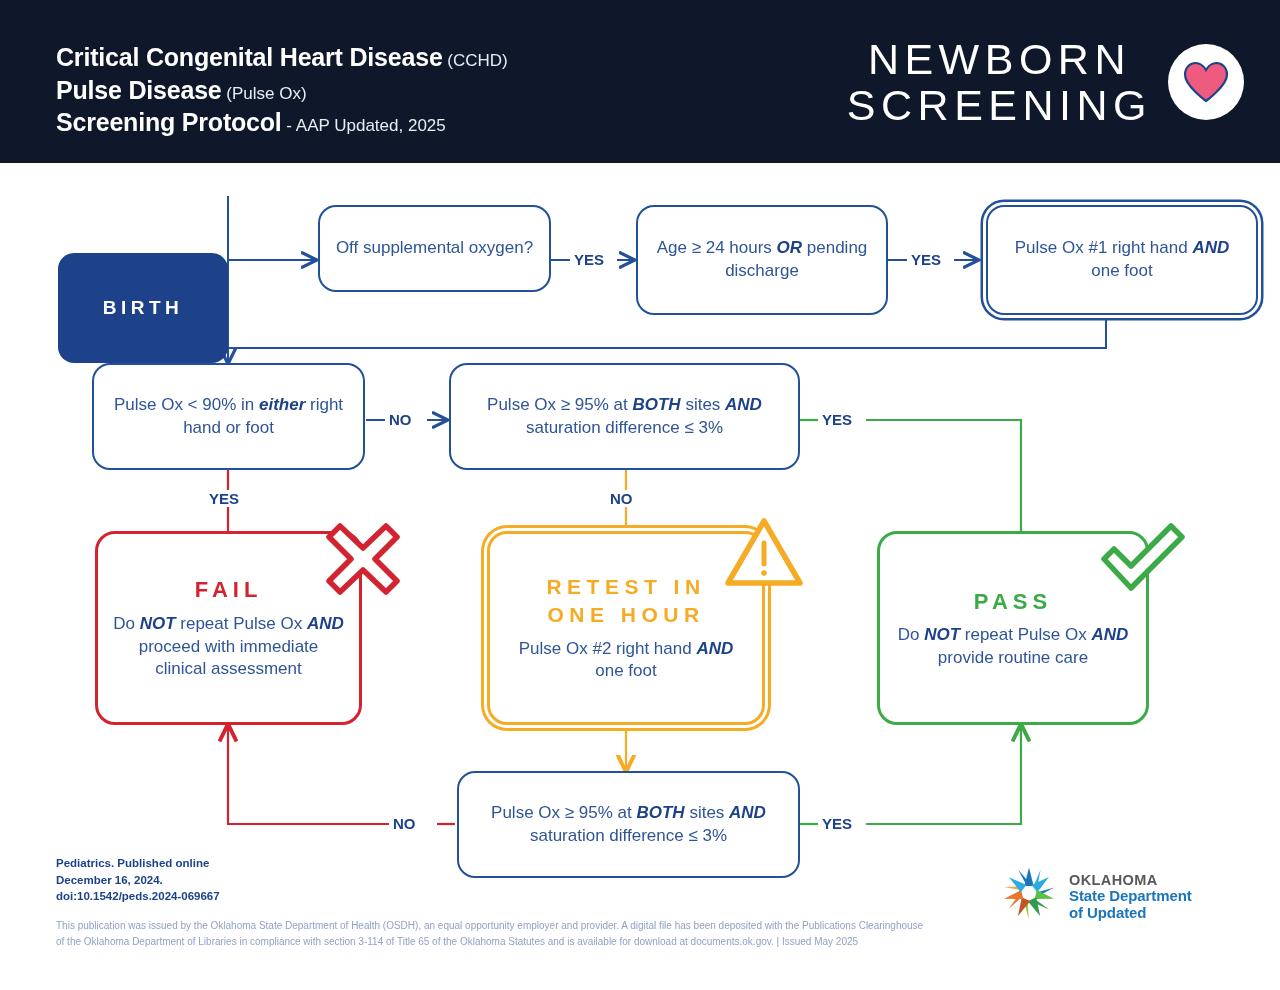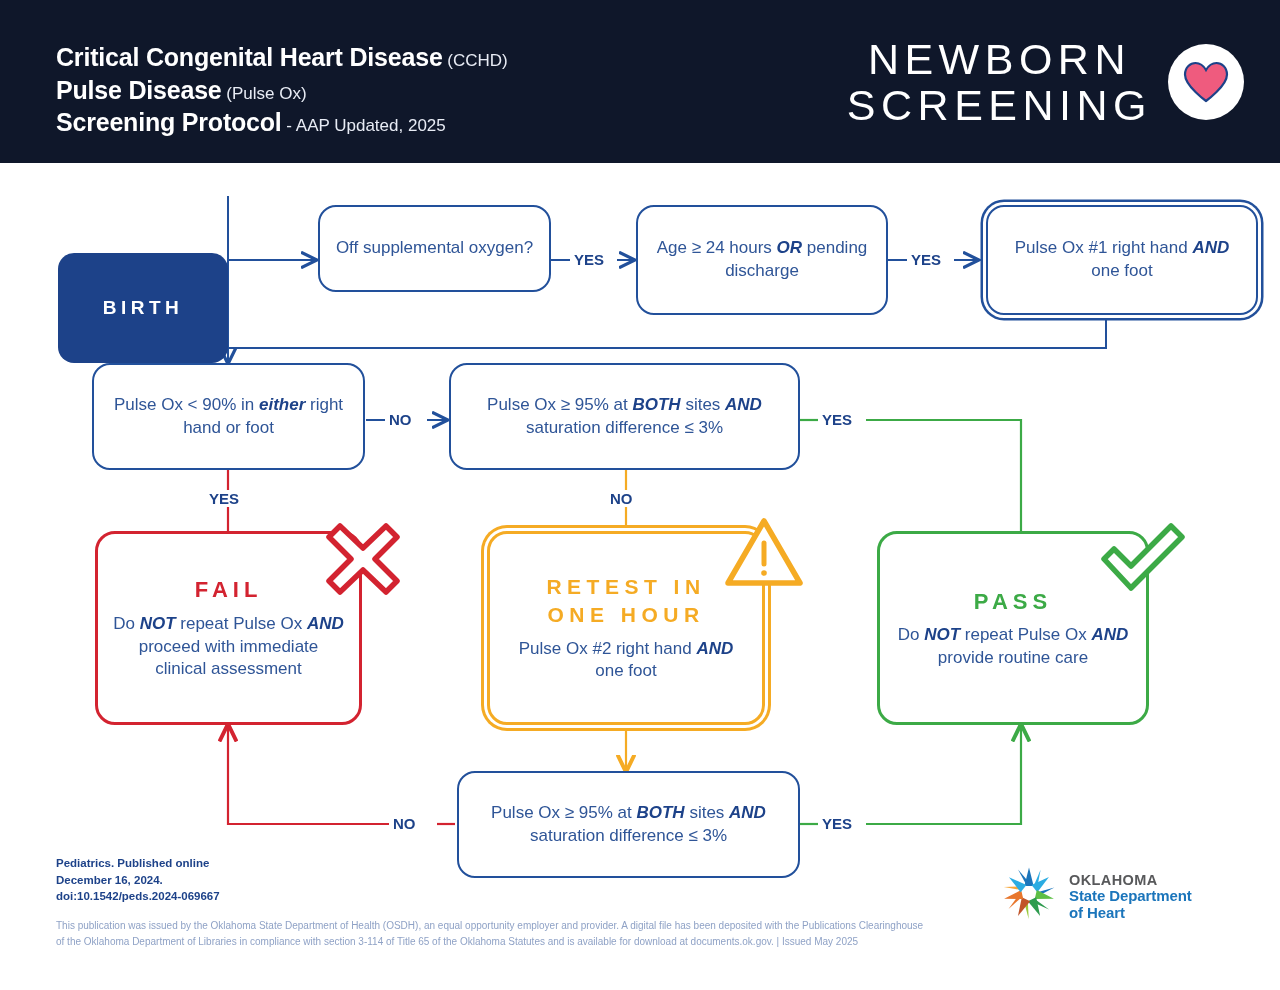--- a/index.html
+++ b/index.html
@@ -298,20 +298,20 @@
         </g>
       <g transform="rotate(308.4)">
           <path d="M-8,-12 L0,-44 L8,-12 Z" fill="#2BACE2"></path>
           <path d="M8,-12 L20,-40 L14,-9 Z" fill="#1B75BB"></path>
         </g>
     </g>
   </svg>
   <div class="osdh-text">
     <div class="osdh-top">OKLAHOMA</div>
     <div class="osdh-sub">State Department</div>
-    <div class="osdh-sub">of Heart</div>
+    <div class="osdh-sub">of Updated</div>
   </div>
 </div>
 
 <div class="disclaimer">
   <span>This publication was issued by the Oklahoma State Department of Health (OSDH), an equal opportunity employer and provider. A digital file has been deposited with the Publications Clearinghouse</span>
   <span>of the Oklahoma Department of Libraries in compliance with section 3-114 of Title 65 of the Oklahoma Statutes and is available for download at documents.ok.gov. | Issued May 2025</span>
 </div>
 
 </body></html>

